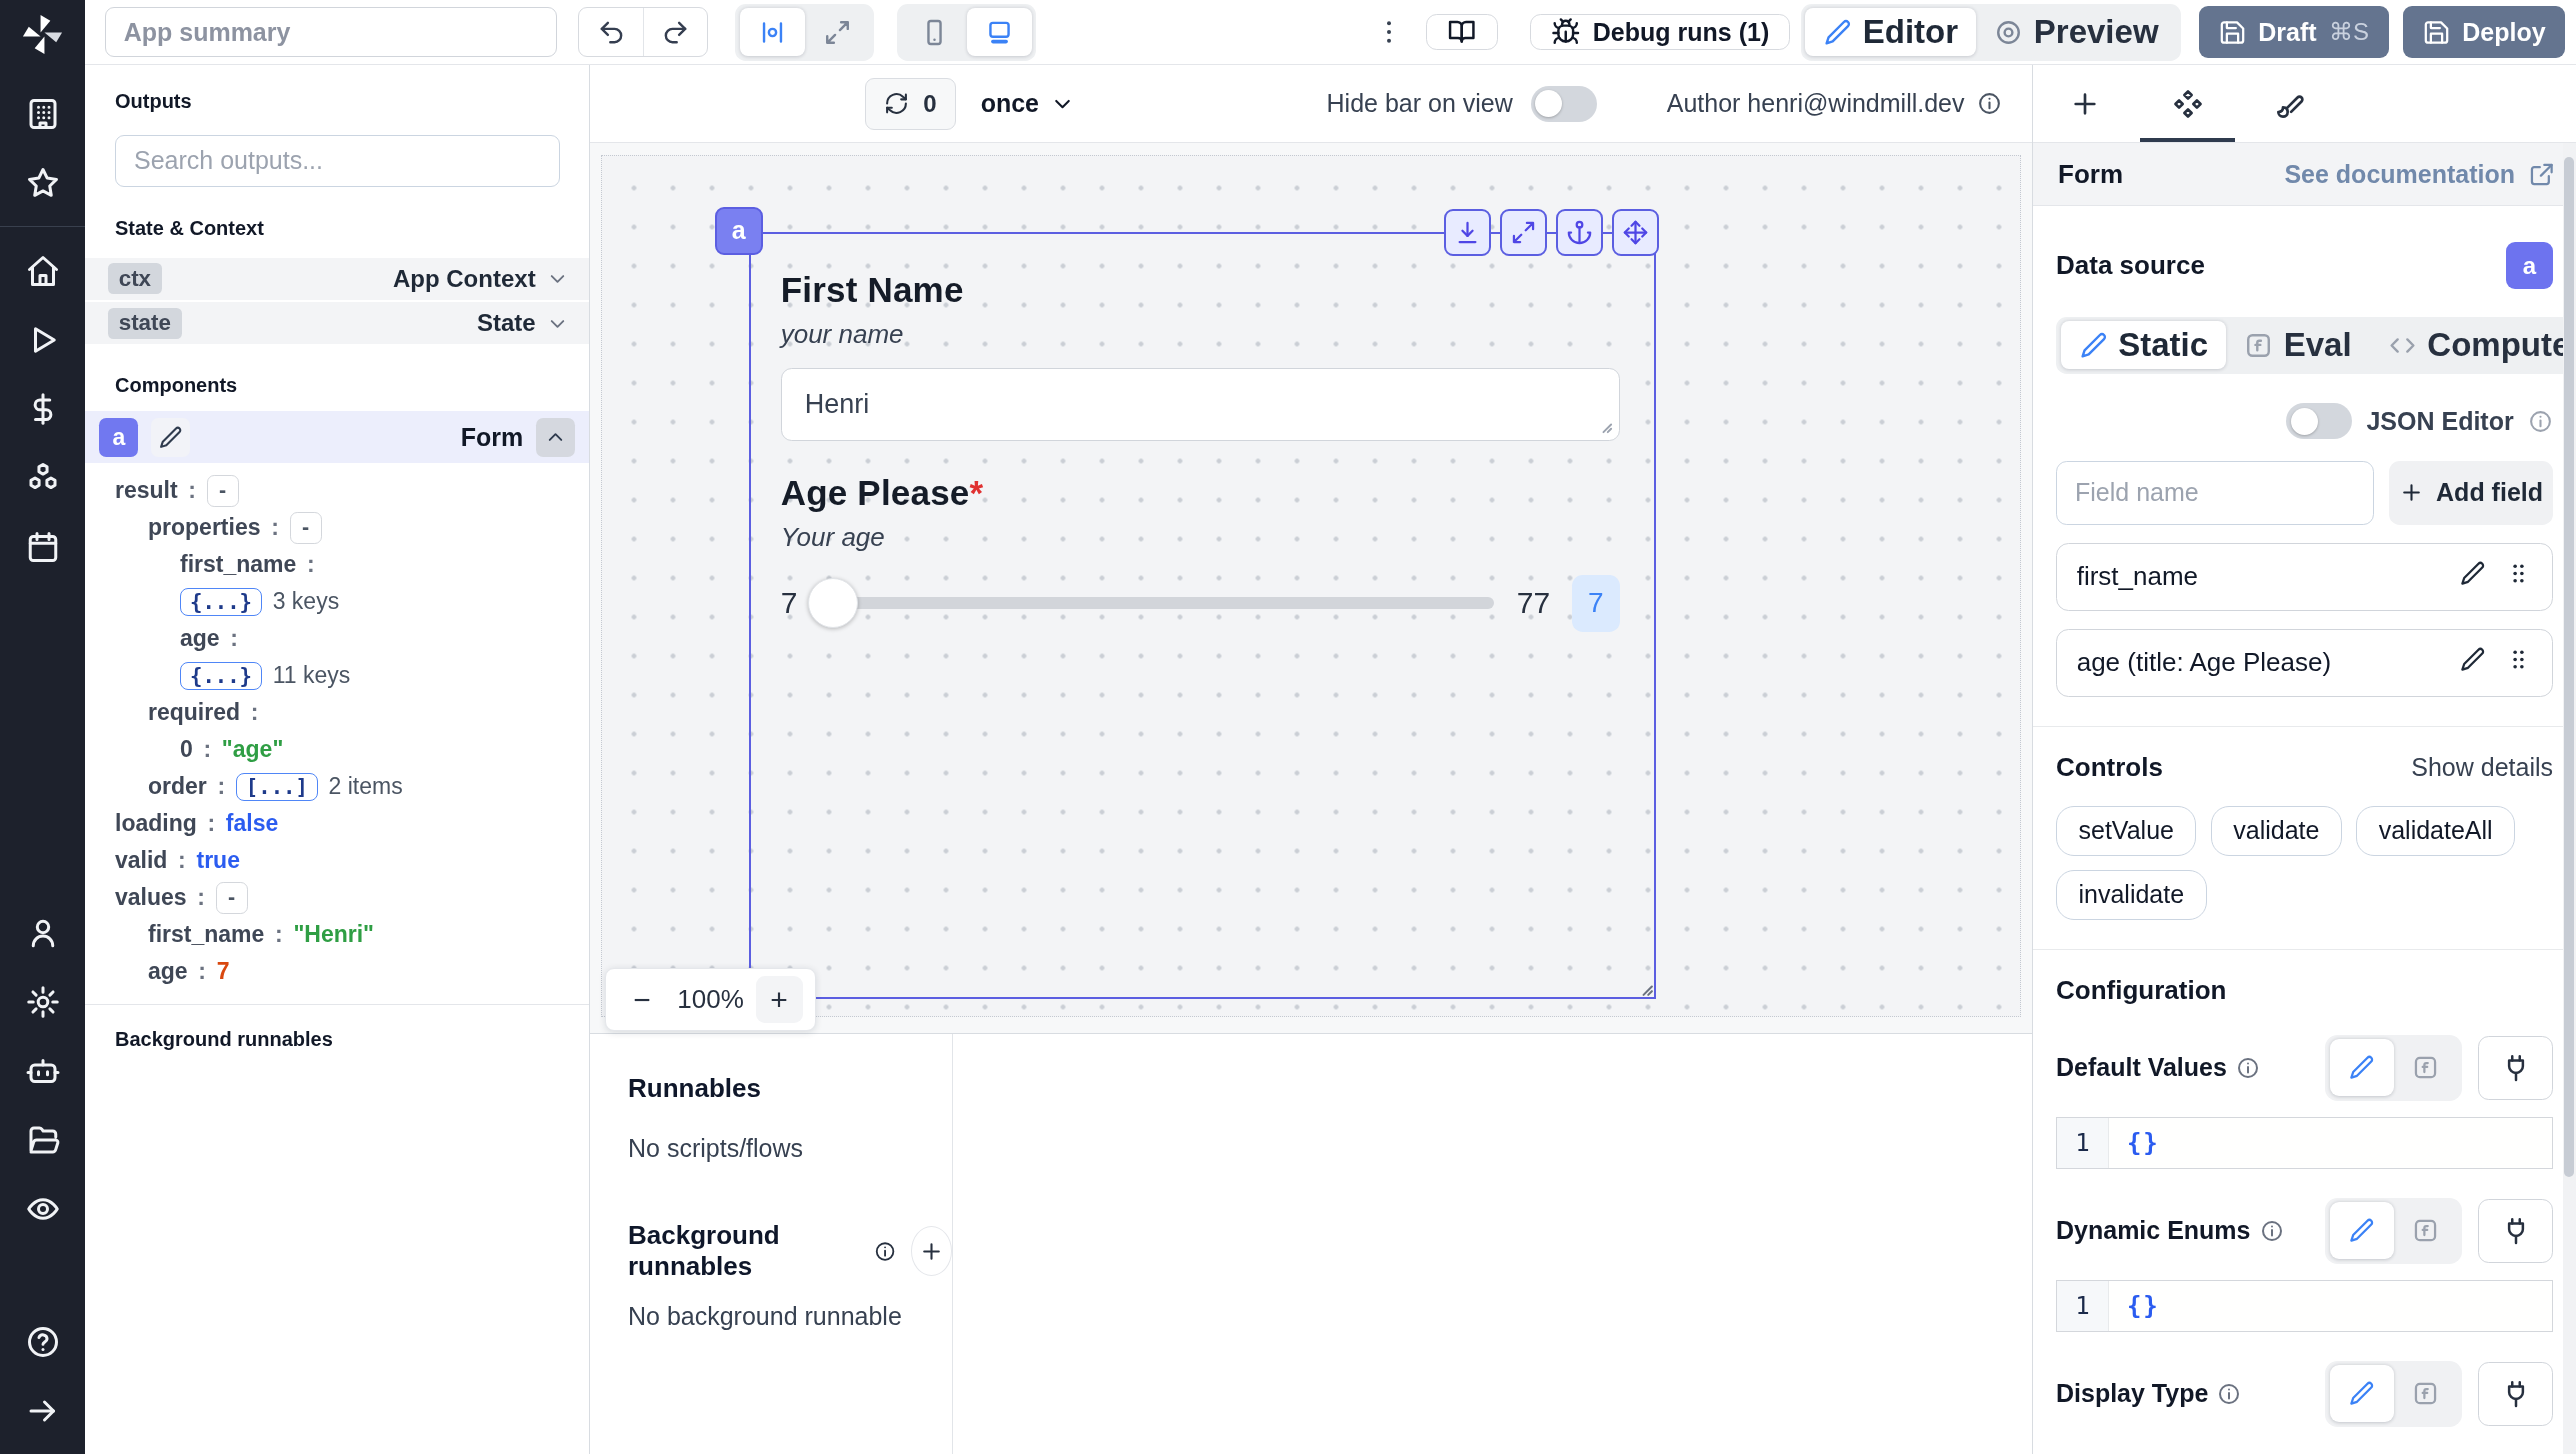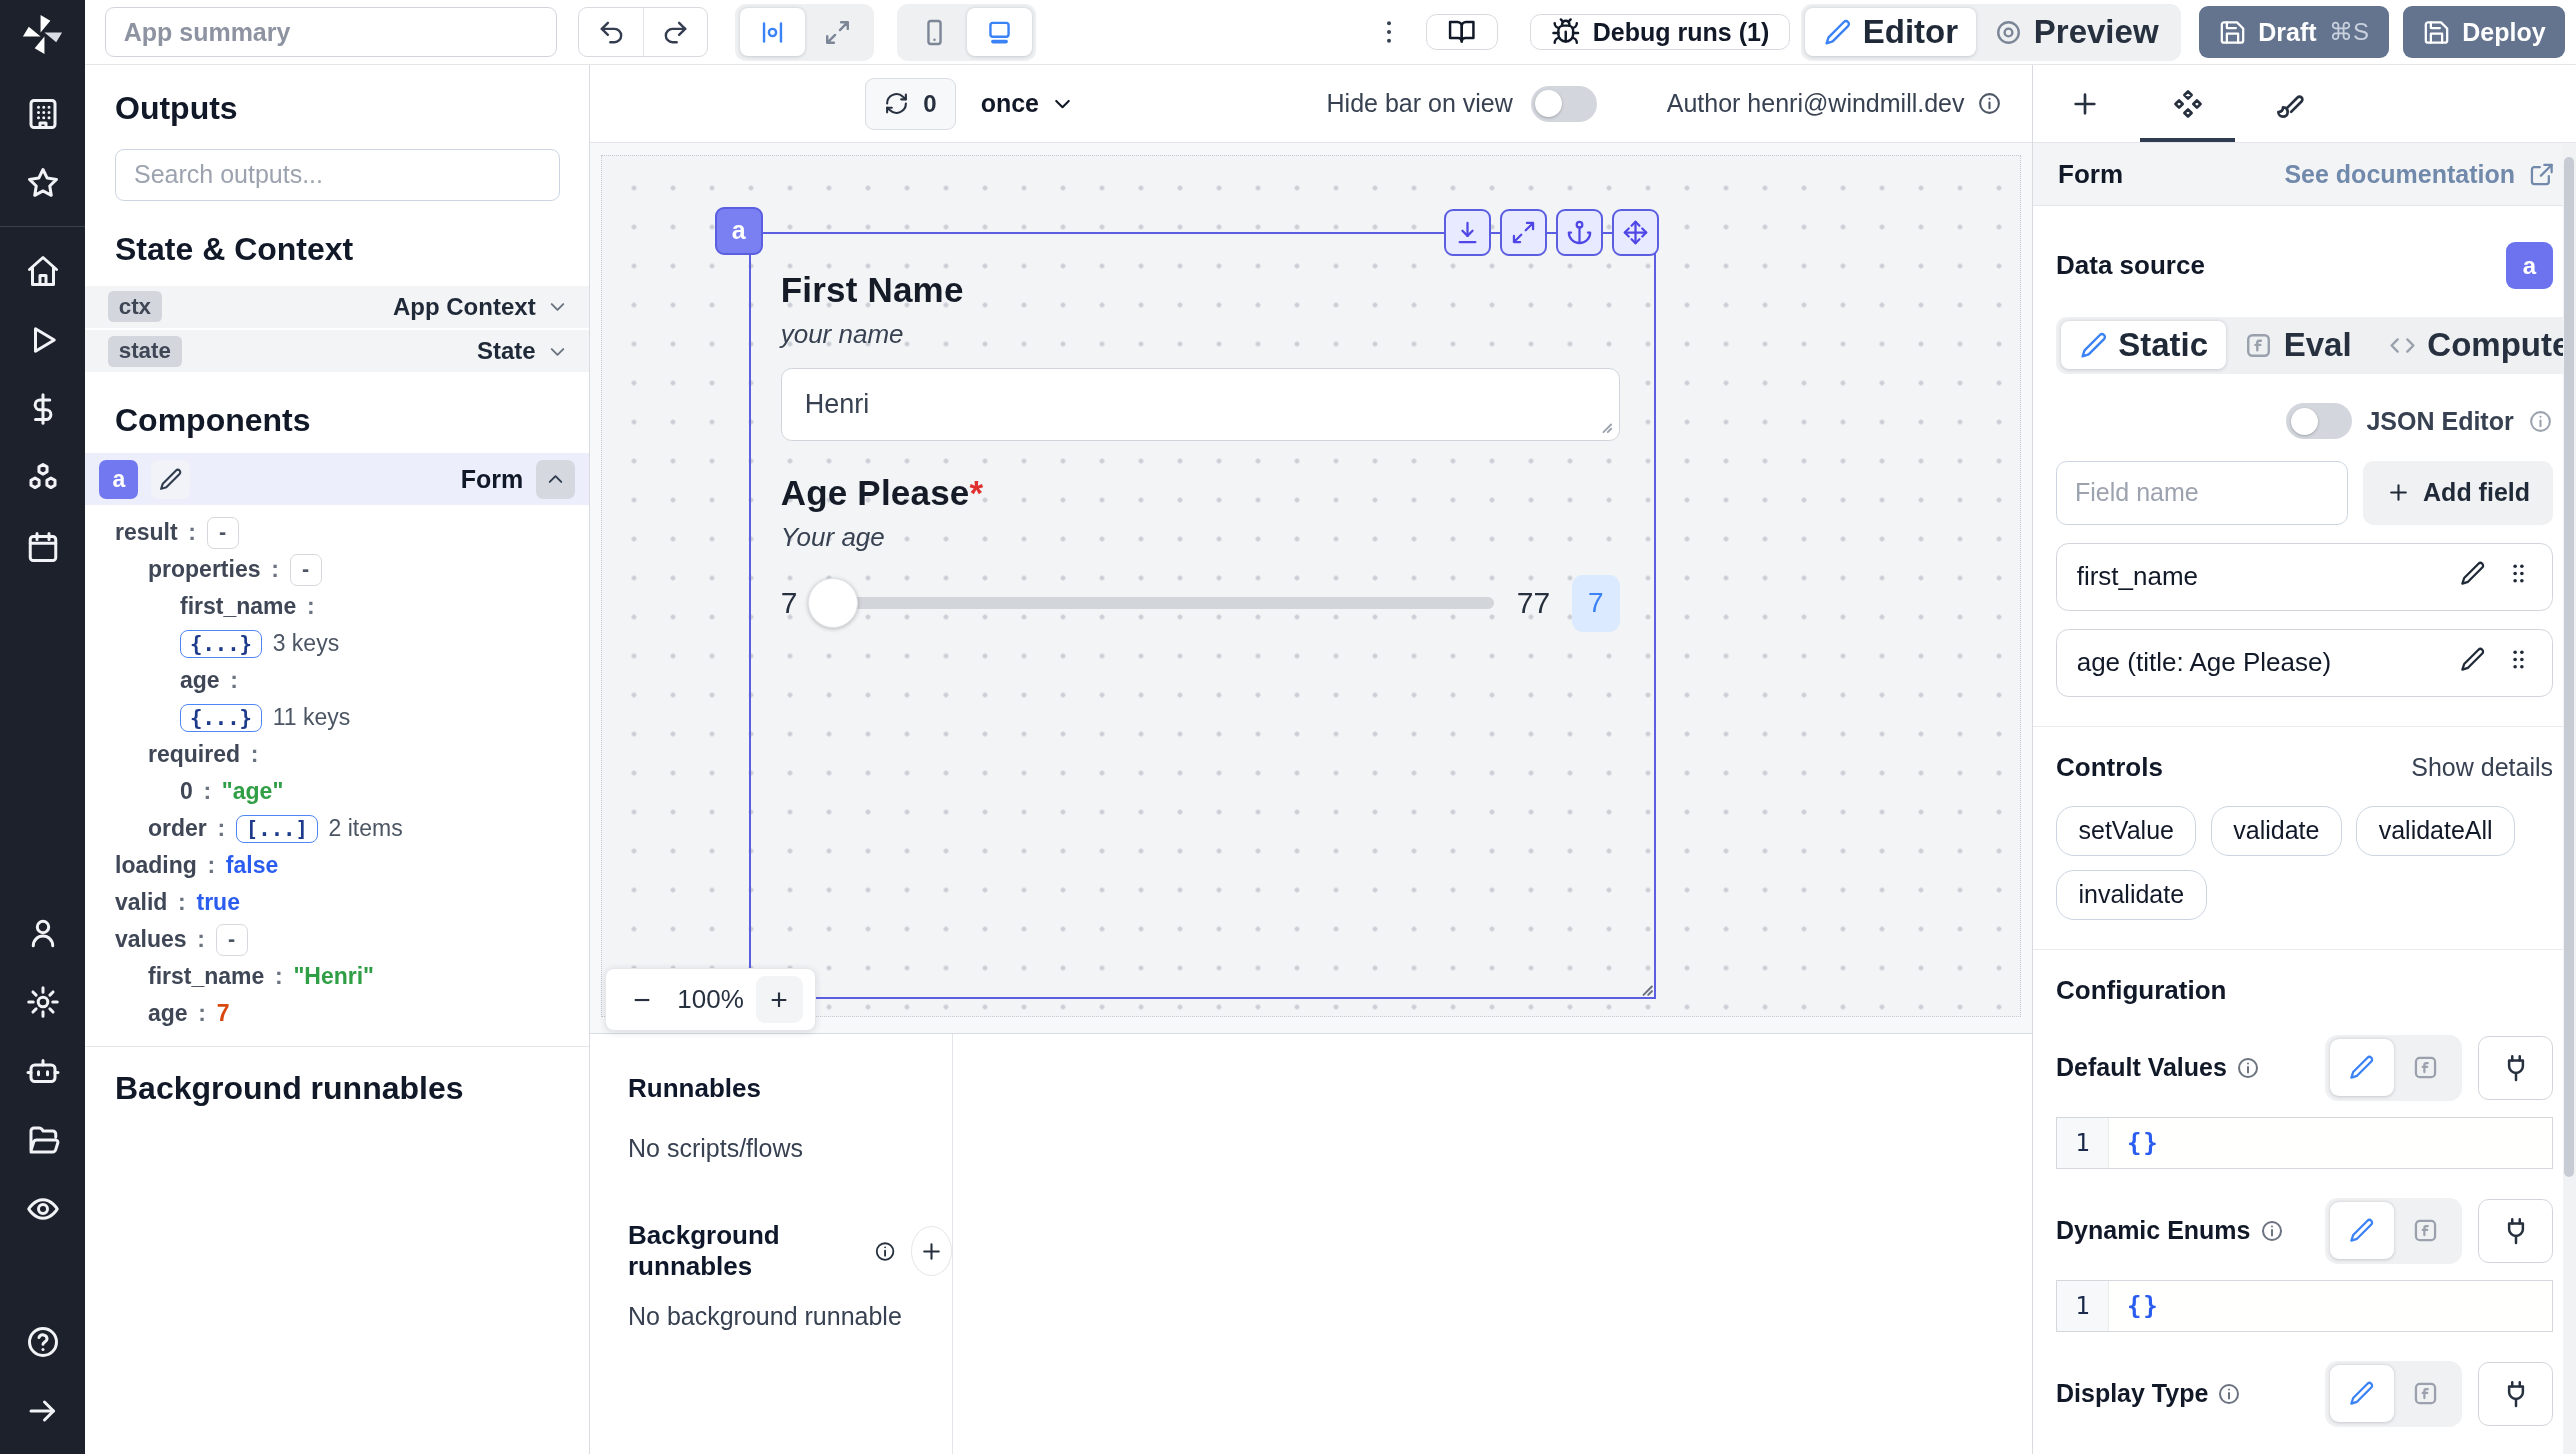--- a/index.html
+++ b/index.html
@@ -42,21 +42,21 @@
   .btn [data-icon]{ width:29.5px; height:29.5px; }
   .btn-slate{ background:#64748f; color:#fff; border-radius:9px; height:52px; display:flex; align-items:center; gap:12.5px; padding:0 19.7px; font-weight:700; font-size:25px; }
   .btn-slate [data-icon]{ width:27px; height:27px; }
   .btn-slate .kbd{ color:#c9d1de; font-weight:400; font-size:24px; }
   .gap16{ margin-left:14.3px; } .gap20{ margin-left:18px; } .mr12{ margin-right:10.7px; }
 
   .content{ flex:1; display:flex; min-height:0; }
 
   
   .left-panel{ width:505px; border-right:0.9px solid #d8dce1; background:#fff; flex-shrink:0; overflow:hidden; font-size:24px; }
-  .lp-title{ font-size:32px; font-weight:700; color:#111827; padding:25px 30px 0; }
+  .lp-title{ font-size:20px; font-weight:700; color:#111827; padding:25px 30px 0; }
   .search-input{ display:block; width:445px; height:52px; margin:21.5px 30px 0; border:1.3px solid #cbd5e1; border-radius:9px; padding:0 18px; font-size:25px; color:#374151; }
   .search-input::placeholder{ color:#9ca3af; }
   .ctx-rows{ margin-top:18px; }
   .ctx-row{ background:#f3f4f6; height:42px; display:flex; align-items:center; padding:0 19.7px 0 23px; margin-bottom:2.7px; }
   .ctx-badge{ background:#d3d7dd; border-radius:5.4px; padding:2.7px 10.7px; font-weight:700; font-size:22.4px; color:#3f4756; }
   .ctx-label{ margin-left:auto; font-weight:700; font-size:24px; color:#1f2937; }
   .ctx-row [data-icon]{ width:23px; height:23px; color:#6b7280; margin-left:10.7px; }
   .comp-header{ background:#eceefc; height:52px; display:flex; align-items:center; padding:0 14.3px 0 14.3px; margin-top:14.3px; }
   .comp-a{ width:39px; height:39px; background:#7178f0; border-radius:7.2px; color:#fff; font-weight:700; font-size:23px; display:flex; align-items:center; justify-content:center; }
   .comp-pencil{ width:39px; height:39px; border-radius:7.2px; margin-left:12.5px; display:flex; align-items:center; justify-content:center; color:#2f3b4e; background:#f2f3f8; }
@@ -151,21 +151,21 @@
   .mode-seg{ flex:1; }
   .mode-seg .cell{ color:#27303f; }
   .plug-btn{ width:75px; height:66px; border:1.3px solid #d1d5db; border-radius:10.7px; margin-left:16px; display:flex; align-items:center; justify-content:center; color:#27303f; flex-shrink:0; }
   .plug-btn [data-icon]{ width:30px; height:30px; }
   .json-row{ margin-top:25px; justify-content:flex-end; gap:14.3px; }
   .json-label{ color:#374151; font-size:25px; font-weight:700; }
   .json-row [data-icon].info{ width:25px; height:25px; color:#9ca3af; }
   .field-row{ margin-top:21.5px; gap:14.3px; }
   .field-input{ flex:1; height:64px; border:1.3px solid #cbd5e1; border-radius:10.7px; padding:0 18px; font-size:25px; color:#374151; min-width:0; }
   .field-input::placeholder{ color:#9ca3af; }
-  .add-field{ background:#f0f1f3; border-radius:10.7px; height:64px; padding:0 23px; display:flex; align-items:center; gap:12.5px; font-weight:700; font-size:25px; color:#1f2937; flex-shrink:0; }
+  .add-field{ background:#f0f1f3; border-radius:10.7px; height:64px; padding:0 10px; display:flex; align-items:center; gap:12.5px; font-weight:700; font-size:25px; color:#1f2937; flex-shrink:0; }
   .add-field [data-icon]{ width:25px; height:25px; }
   .field-item{ margin-top:18px; height:68px; border:1.3px solid #d1d5db; border-radius:12.5px; display:flex; align-items:center; padding:0 19.7px; font-size:26px; color:#111827; }
   .field-item .ficons{ margin-left:auto; display:flex; align-items:center; gap:19.7px; color:#1f2937; }
   .field-item [data-icon]{ width:27px; height:27px; }
   .rp-div{ border-top:0.9px solid #e8eaec; margin:29px -23px 0; }
   .controls-head{ margin-top:25px; justify-content:space-between; }
   .show-details{ font-size:25px; color:#374151; }
   .pills{ display:flex; flex-wrap:wrap; gap:14.3px; margin-top:23px; }
   .pill{ height:50px; border:1.3px solid #cbd5e1; border-radius:18px; padding:0 21.5px; display:flex; align-items:center; font-size:25px; color:#111827; background:#fff; }
   .setting-row{ margin-top:29px; justify-content:space-between; }

